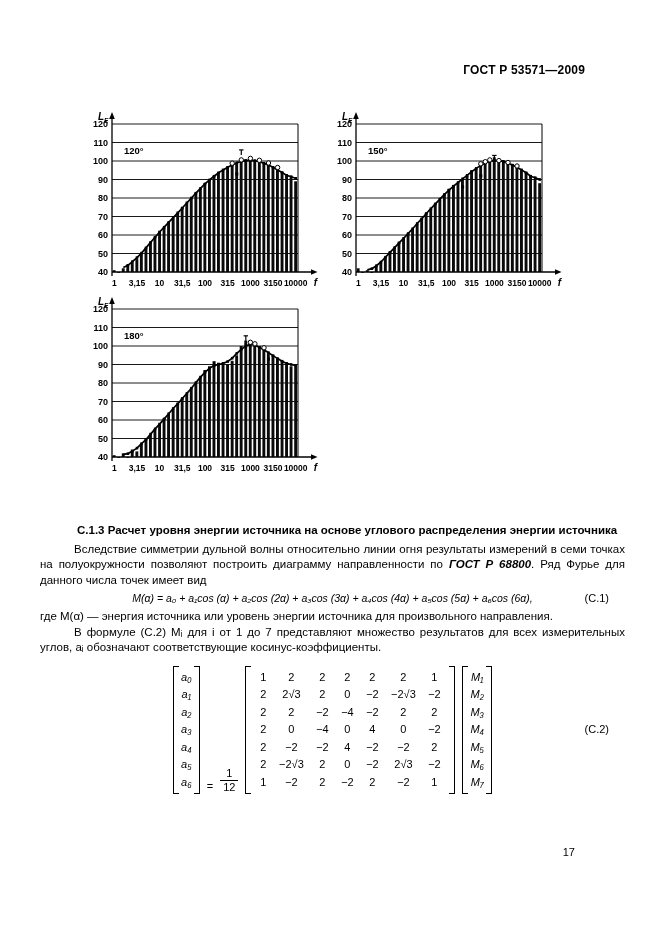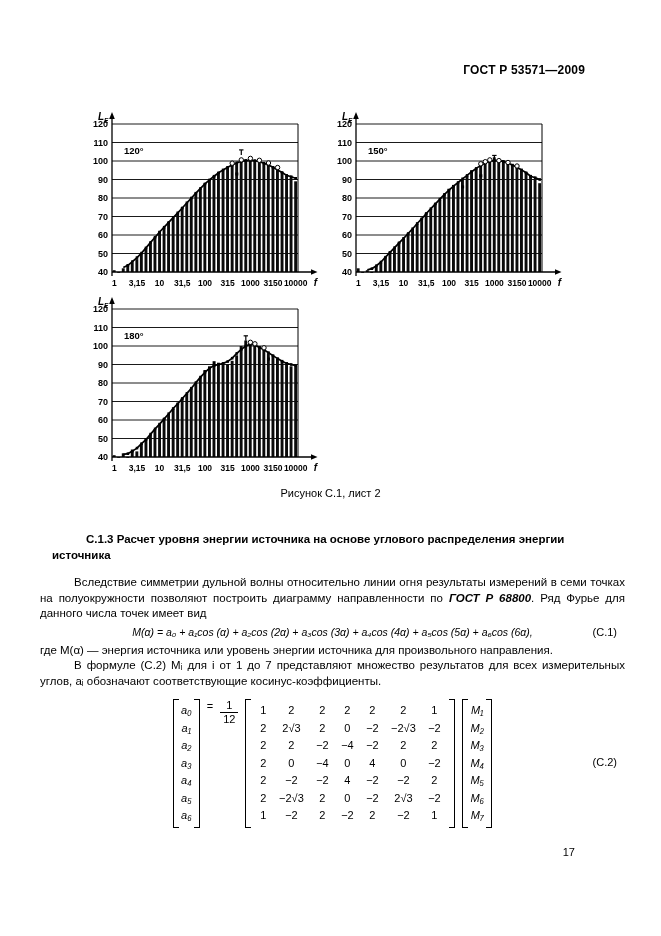--- a/index.html
+++ b/index.html
@@ -5,28 +5,28 @@
   html,body{margin:0;padding:0;background:#888;}
   .page{position:relative;width:661px;height:936px;background:#ffffff;color:#000;
         font-family:"Liberation Sans","DejaVu Sans",sans-serif;overflow:hidden;margin:0 auto;}
   .doc-header{position:absolute;top:63px;right:76px;font-weight:bold;font-size:12px;letter-spacing:.2px;}
   .chart{position:absolute;width:235px;height:186px;}
   #chart-0{left:85px;top:110px;}
   #chart-1{left:329px;top:110px;}
   #chart-2{left:85px;top:295px;}
   .caption{position:absolute;top:487px;left:0;width:661px;text-align:center;font-size:11px;}
   .textblock{position:absolute;left:40px;top:520px;width:585px;font-size:11.5px;line-height:15.6px;}
-  .h-bold{font-weight:bold;text-indent:34px;margin:12px;}
+  .h-bold{font-weight:bold;text-indent:34px;margin:3px;}
   .para{margin:0;text-align:justify;text-indent:34px;}
   .noindent{text-indent:0;text-align:left;}
   .ref-bold{font-weight:bold;font-style:italic;}
   .formula-row{position:relative;text-align:center;font-style:italic;font-size:10.5px;margin:3px 0 2px 0;}
-  .formula-label{position:absolute;right:8px;top:0;font-style:normal;font-size:11px;}
+  .formula-label{position:absolute;right:16px;top:0;font-style:normal;font-size:11px;}
   .c2{position:relative;margin-top:10px;height:150px;}
-  .c2-inner{display:flex;justify-content:center;align-items:flex-start;gap:7px;}
+  .c2-inner{display:flex;justify-content:center;align-items:flex-end;gap:7px;}
   .bracketed{position:relative;border-left:1.3px solid #000;border-right:1.3px solid #000;padding:3px 7px;}
   .bracketed::before,.bracketed::after{content:"";position:absolute;top:0;bottom:0;width:5px;
         border-top:1.3px solid #000;border-bottom:1.3px solid #000;}
   .bracketed::before{left:0;}
   .bracketed::after{right:0;}
   .vcell{font-style:italic;font-size:11px;line-height:17.5px;text-align:center;}
   .mat{display:grid;grid-template-columns:20px 36px 26px 24px 26px 36px 26px;}
   .mcell{font-size:11px;line-height:17.5px;text-align:center;}
   .frac{display:inline-block;text-align:center;font-size:11px;line-height:13px;vertical-align:middle;}
   .frac .num{display:block;border-bottom:1px solid #000;padding:0 3px;}
@@ -457,21 +457,20 @@
           <text x="142.7" y="176" text-anchor="middle" font-size="8.5" font-weight="bold">315</text>
           <text x="165.4" y="176" text-anchor="middle" font-size="8.5" font-weight="bold">1000</text>
           <text x="188.0" y="176" text-anchor="middle" font-size="8.5" font-weight="bold">3150</text>
           <text x="210.7" y="176" text-anchor="middle" font-size="8.5" font-weight="bold">10000</text>
         </g>
         <text x="232" y="176" font-size="10" font-style="italic" font-weight="bold" text-anchor="end">f</text>
         <text x="13" y="10" font-size="10" font-style="italic" font-weight="bold">L<tspan dy="2.5" font-size="6.5">E</tspan></text>
         <text x="39" y="44" font-size="9.5" font-weight="bold">180°</text>
       </svg></div>
 
-  <div class="caption">Рисунок С.1, лист 2</div>
 
   <div class="textblock">
     <p class="h-bold">С.1.3 Расчет уровня энергии источника на основе углового распределения энергии источника</p>
 
     <p class="para"><span>Вследствие симметрии дульной волны относительно линии огня результаты измерений в семи точках на полуокружности позволяют построить диаграмму направленности по </span><span class="ref-bold">ГОСТ Р 68800</span><span>. Ряд Фурье для данного числа точек имеет вид</span></p>
 
     <div class="formula-row">
       <span>M(α) = a₀ + a₁cos (α) + a₂cos (2α) + a₃cos (3α) + a₄cos (4α) + a₅cos (5α) + a₆cos (6α),</span>
       <span class="formula-label">(С.1)</span>
     </div>

